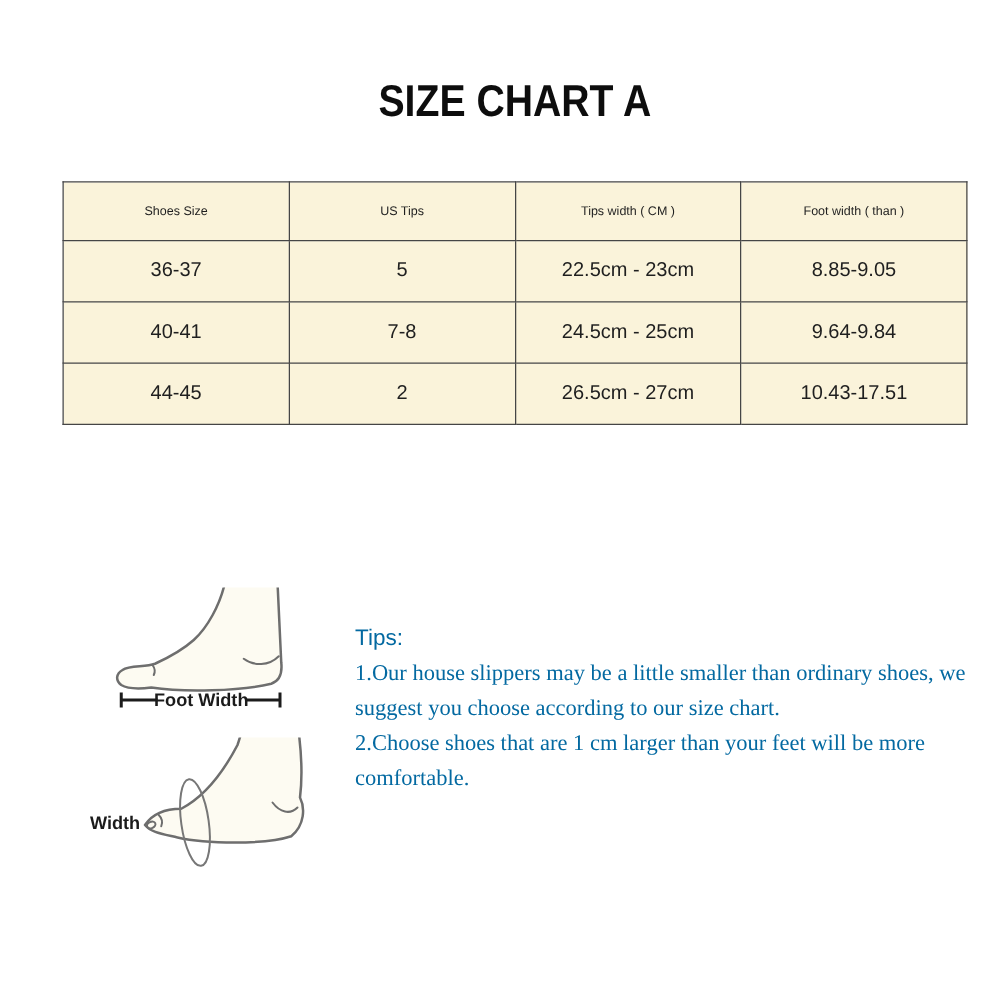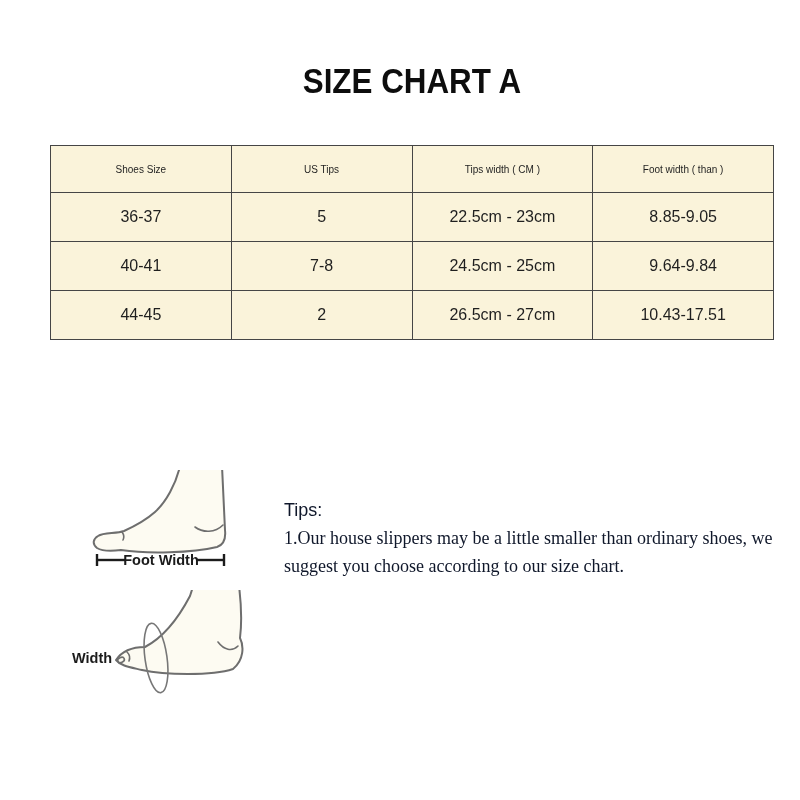--- a/index.html
+++ b/index.html
@@ -32,21 +32,21 @@
   .foot-outline { fill: #fdfbf2; stroke: #6e6e6e; stroke-width: 2;
     stroke-linecap: round; stroke-linejoin: round; }
   .foot-detail { fill: none; stroke: #6e6e6e; stroke-width: 1.6; stroke-linecap: round; }
   .dim-line { stroke: #1c1c1c; stroke-width: 2.4; }
   .girth-ellipse { fill: none; stroke: #777777; stroke-width: 1.6; }
   .diagram-label { font-family: "Liberation Sans", sans-serif; font-weight: 700;
     font-size: 14.5px; fill: #1b1b1b; }
 
   
   .tips { position: absolute; left: 272px; top: 496px; width: 505px;
-    font-size: 18px; line-height: 28px; color: #0f172a; }
+    font-size: 18px; line-height: 28px; color: #0369a1; }
   .tips .tip-item { margin: 0; font-family: Liberation Serif, serif; }
 </style>
 </head>
 <body>
 
 <div class="page">
 
   <div class="title">
     <span class="stretch">SIZE CHART A</span>
   </div>
@@ -104,15 +104,16 @@
     <path class="foot-detail" d="M 166,52 C 172,60 180,62 186,56"></path>
     <path class="foot-detail" d="M 75,62 q 4,4 2,9"></path>
     <ellipse class="foot-detail" cx="69" cy="70" rx="3.5" ry="2.5" transform="rotate(-25 69 70)"></ellipse>
     <ellipse class="girth-ellipse" cx="104" cy="68" rx="11" ry="35" transform="rotate(-8 104 68)"></ellipse>
     <text class="diagram-label" x="20" y="73">Width</text>
   </svg>
 
   <div class="tips">
     <div class="tip-heading">Tips:</div>
     <div class="tip-item">1.Our house slippers may be a little smaller than ordinary shoes, we suggest you choose according to our size chart.</div>
+    <div class="tip-item">2.Choose shoes that are 1 cm larger than your feet will be more comfortable.</div>
   </div>
 
 </div>
 
 </body></html>

